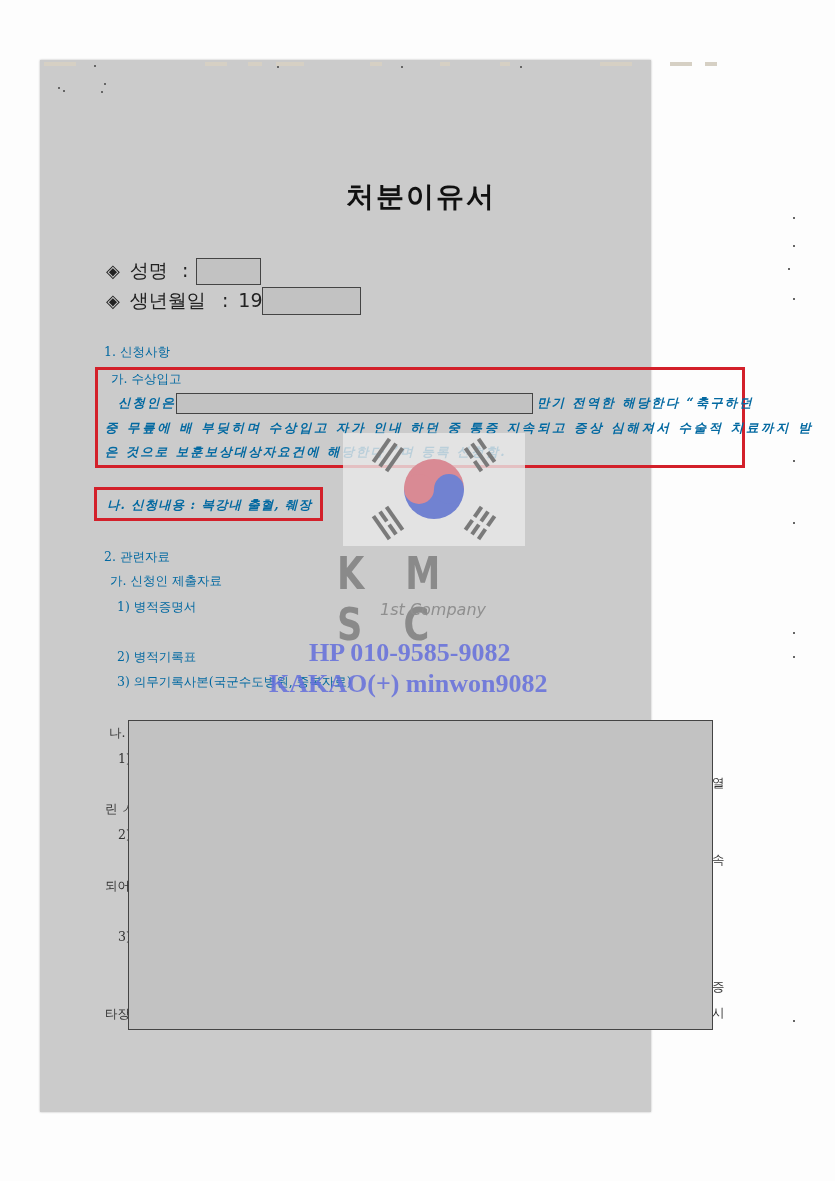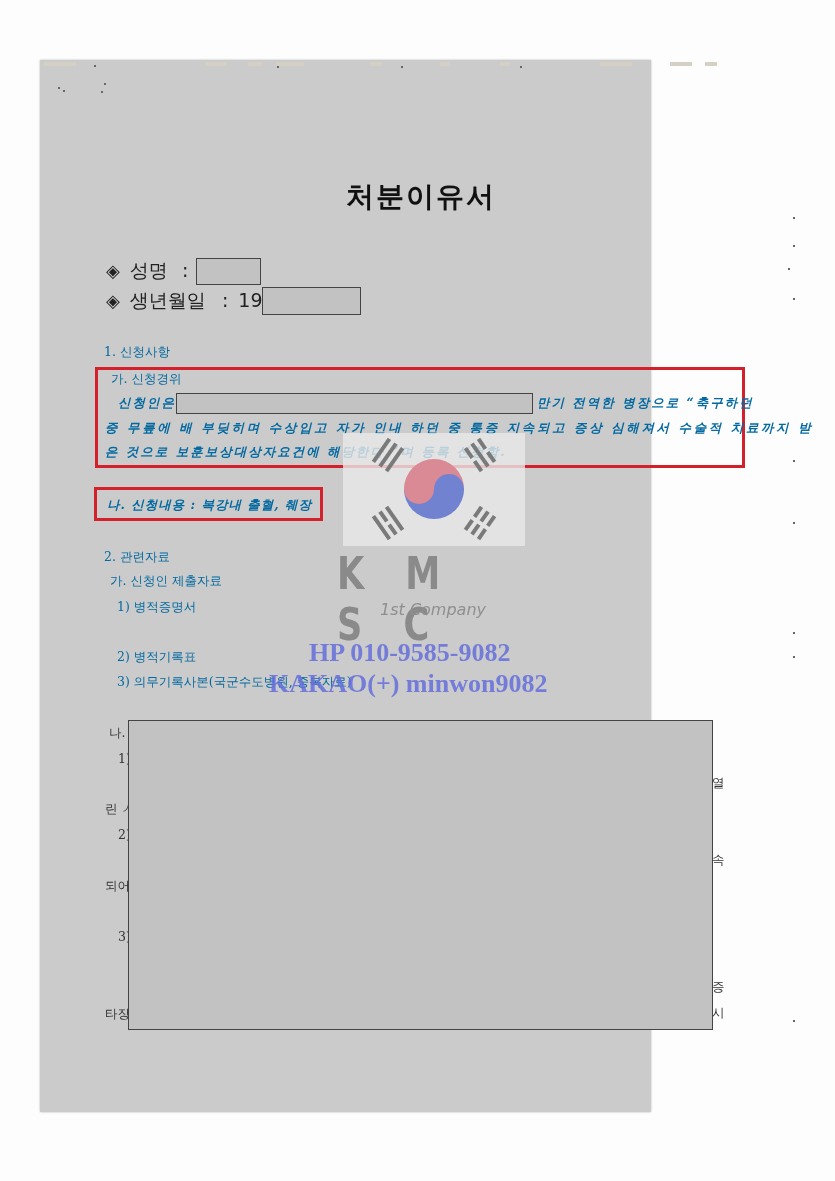--- a/index.html
+++ b/index.html
@@ -74,24 +74,24 @@
     <span style="margin:0 8px">:</span><span class="redact" style="width:63px;height:25px"></span>
   </div>
   <div class="abs info" style="left:66px;top:227px">
     <span class="diamond">◈</span><span>생년월일</span>
     <span style="margin:0 10px">:</span><span>19</span><span class="redact" style="width:97px;height:26px"></span>
   </div>
 
   <div class="abs body-text" style="left:64px;top:284px">1. 신청사항</div>
 
   <div class="redbox" style="left:55px;top:307px;width:650px;height:101px"></div>
-  <div class="abs body-text" style="left:71px;top:311px">가. 신청경위</div>
+  <div class="abs body-text" style="left:71px;top:311px">가. 수상입고</div>
   <div class="abs body-text" style="left:78px;top:333px">
     <span class="bold-text">신청인은</span><span class="redact" style="width:355px;height:19px"></span>
-    <span class="bold-text">만기 전역한 병장으로 “축구하던</span>
+    <span class="bold-text">만기 전역한 해당한다 “축구하던</span>
   </div>
   <div class="abs body-text bold-text" style="left:65px;top:360px;letter-spacing:2.6px">중 무릎에 배 부딪히며 수상입고 자가 인내 하던 중 통증 지속되고 증상 심해져서 수술적 치료까지 받</div>
   <div class="abs body-text bold-text" style="left:65px;top:384px">은 것으로 보훈보상대상자요건에 해당한다.”며 등록 신청함.</div>
 
   <div class="redbox" style="left:54px;top:427px;width:229px;height:34px"></div>
   <div class="abs body-text bold-text" style="left:67px;top:437px;letter-spacing:1px">나. 신청내용 : 복강내 출혈, 췌장</div>
 
   <div class="abs body-text" style="left:64px;top:489px">2. 관련자료</div>
   <div class="abs body-text" style="left:70px;top:513px">가. 신청인 제출자료</div>
   <div class="abs body-text" style="left:77px;top:539px">1) 병적증명서</div>

